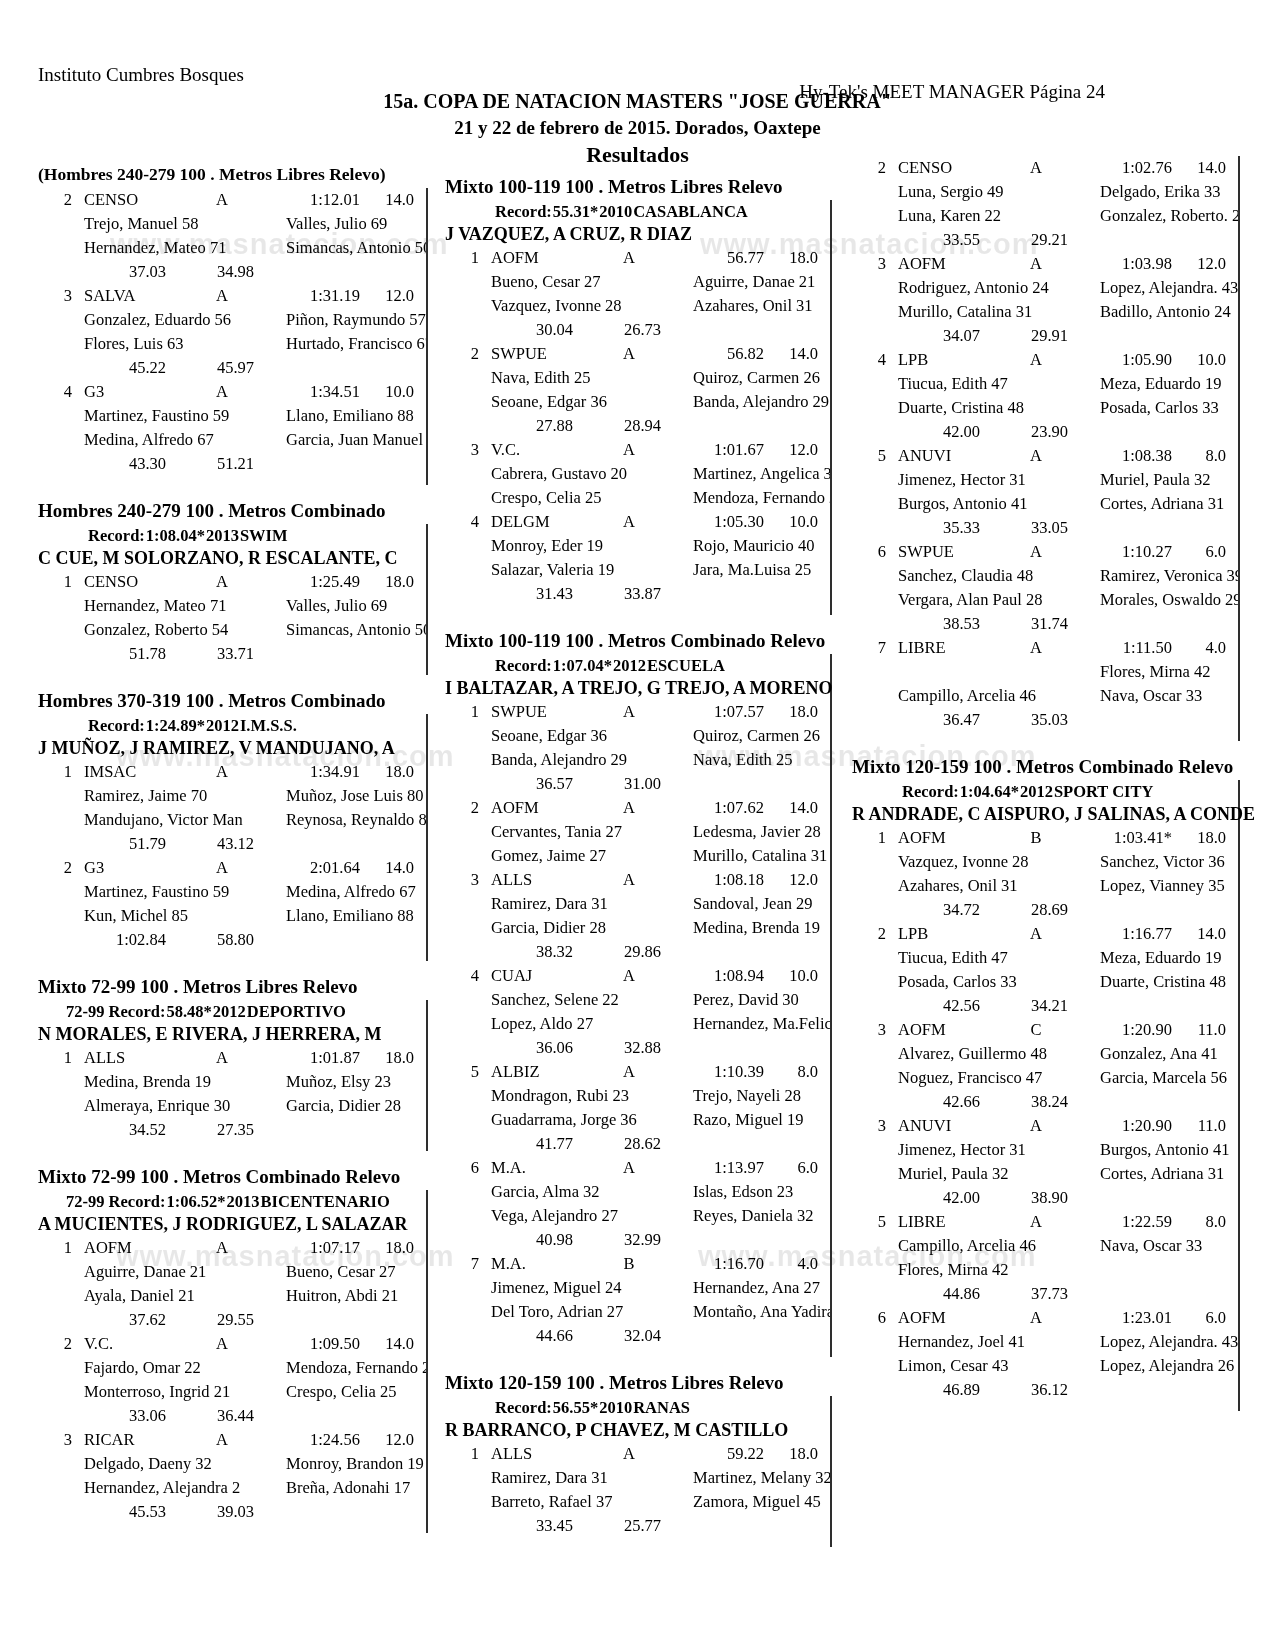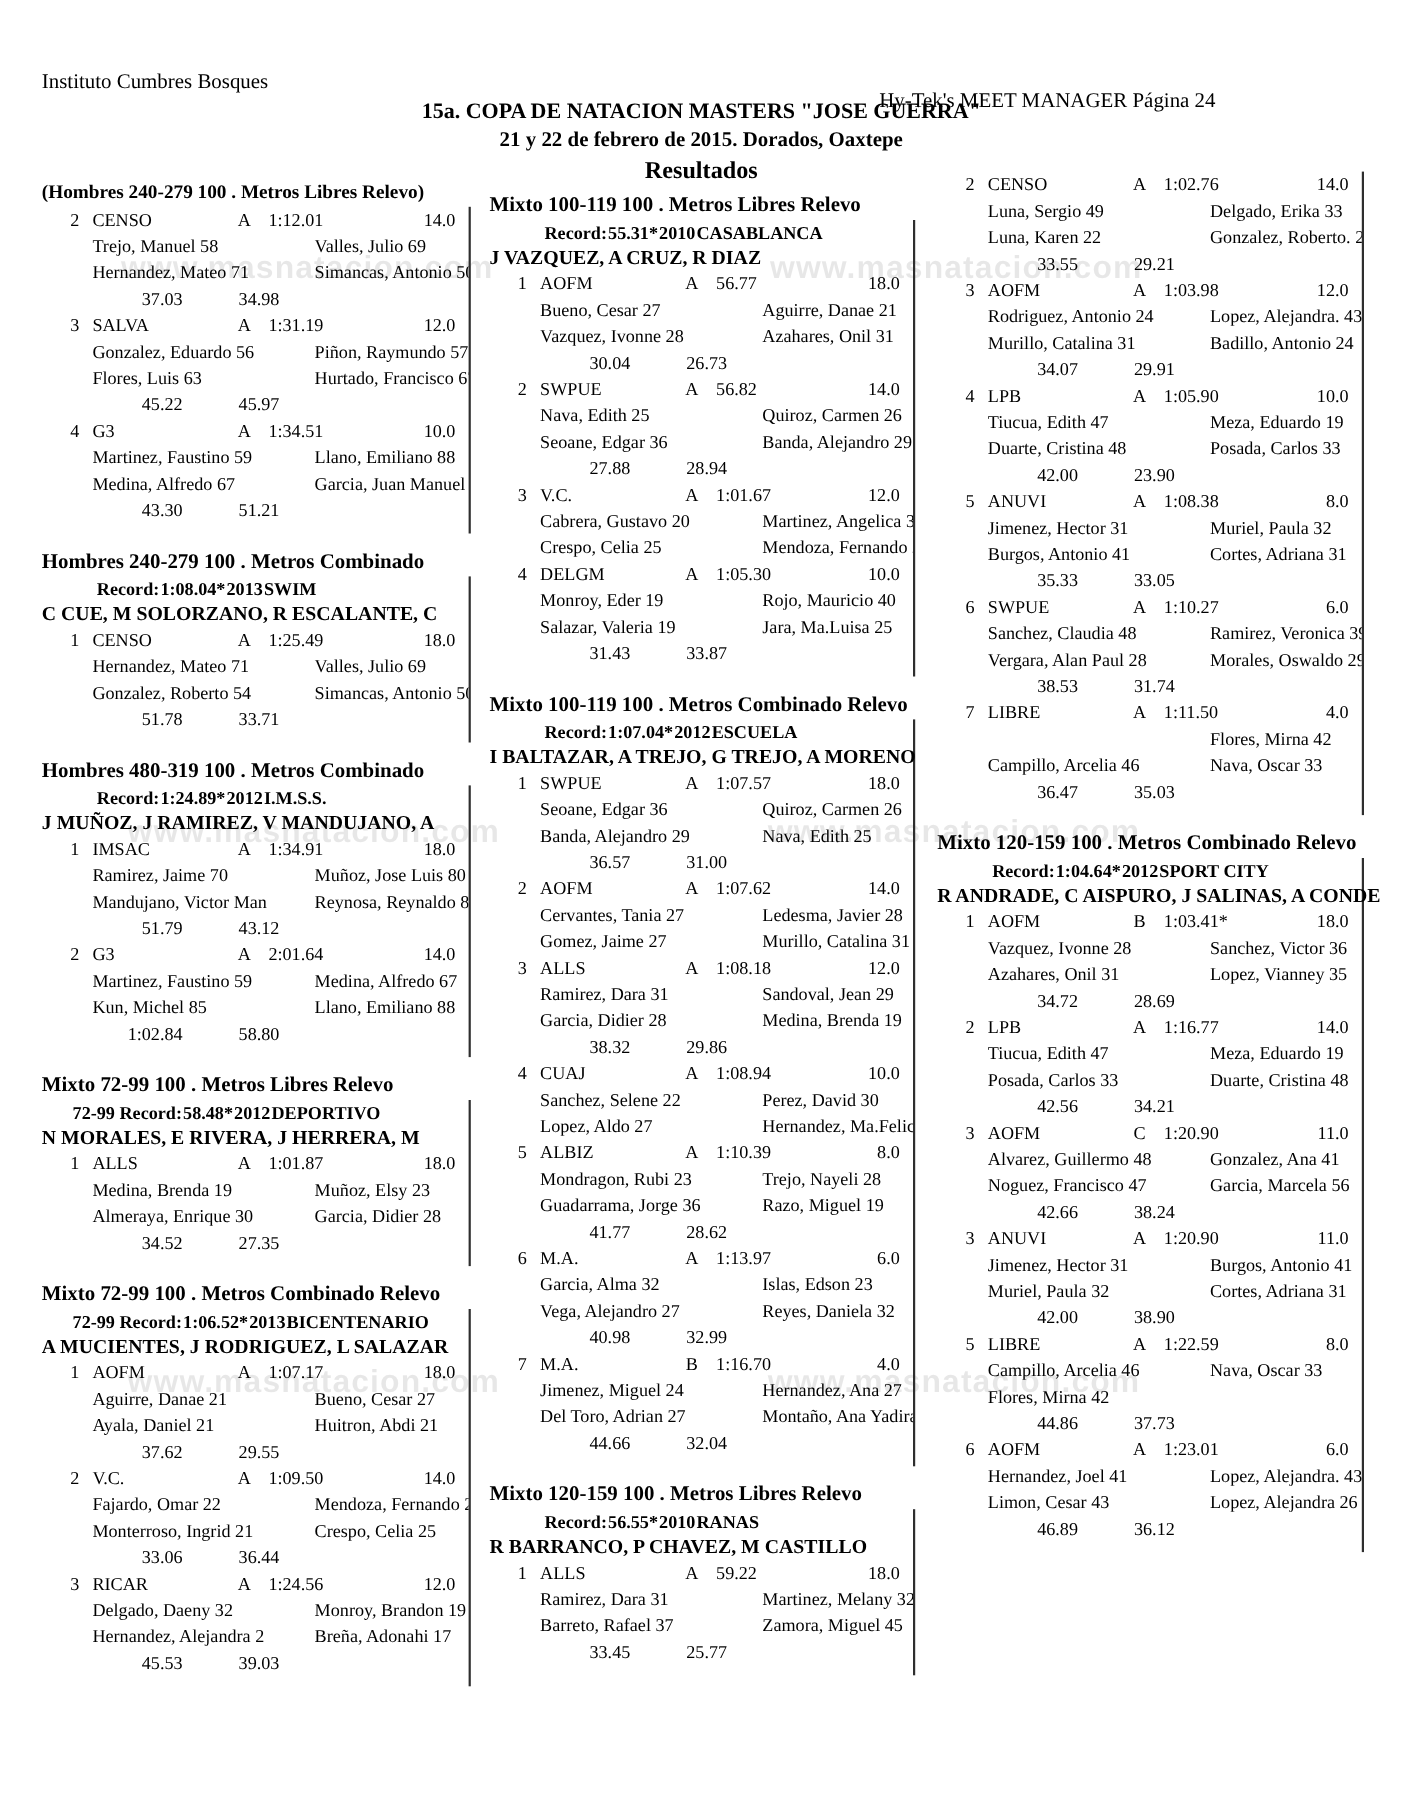--- a/index.html
+++ b/index.html
@@ -20,21 +20,21 @@
   .sec-title{font-weight:bold;font-size:19px;line-height:25px;white-space:nowrap;margin-bottom:1px;}
   .sec-title.paren{font-size:17.5px;}
   .sec-body{border-right:2px solid #2e2e2e;padding-bottom:9px;}
   .rec{display:flex;gap:1px;font-weight:bold;font-size:16.5px;line-height:23px;padding-left:50px;white-space:nowrap;}
   .rec.rec72{padding-left:28px;}
   .holders{font-weight:bold;font-size:18px;line-height:23px;white-space:nowrap;}
   .entry{font-size:16.5px;}
   .row1{display:grid;grid-template-columns:34px 12px 116px 44px 1fr 66px;line-height:24px;}
   .rank{text-align:right;}
   .letter{text-align:center;}
-  .time{}
+  .time{text-align:right;}
   .pts{text-align:right;padding-right:12px;}
   .names{display:grid;grid-template-columns:202px 1fr;padding-left:46px;line-height:24px;}
   .names span{white-space:nowrap;overflow:hidden;}
   .splits{display:grid;grid-template-columns:128px 88px;line-height:24px;}
   .splits span{text-align:right;}
   .wm{position:absolute;font-family:"Liberation Sans","DejaVu Sans",sans-serif;font-weight:bold;
       font-size:29px;color:#000;opacity:0.09;letter-spacing:1px;white-space:nowrap;}
   #wm1{left:110px;top:228px;} #wm2{left:700px;top:228px;}
   #wm3{left:116px;top:740px;} #wm4{left:698px;top:740px;}
   #wm5{left:116px;top:1240px;} #wm6{left:698px;top:1240px;}
@@ -156,21 +156,21 @@
               <span class="nm">Simancas, Antonio 50</span>
             </div>
             <div class="splits">
               <span>51.78</span>
               <span>33.71</span>
             </div>
           </div>
         </div>
       </div>
       <div class="sec">
-        <div class="sec-title">Hombres 480-319 100 . Metros Combinado</div>
+        <div class="sec-title">Hombres 370-319 100 . Metros Combinado</div>
         <div class="sec-body">
           <div class="rec">
             <span>Record:</span>
             <span>1:24.89*</span>
             <span>2012</span>
             <span>I.M.S.S.</span>
           </div>
           <div class="holders">J MUÑOZ, J RAMIREZ, V MANDUJANO, A</div>
           <div class="entry">
             <div class="row1">
@@ -510,20 +510,24 @@
               <span class="pts">10.0</span>
             </div>
             <div class="names">
               <span class="nm">Sanchez, Selene 22</span>
               <span class="nm">Perez, David 30</span>
             </div>
             <div class="names">
               <span class="nm">Lopez, Aldo 27</span>
               <span class="nm">Hernandez, Ma.Felicitas</span>
             </div>
+            <div class="splits">
+              <span>36.06</span>
+              <span>32.88</span>
+            </div>
           </div>
           <div class="entry">
             <div class="row1">
               <span class="rank">5</span>
               <span></span>
               <span class="team">ALBIZ</span>
               <span class="letter">A</span>
               <span class="time">1:10.39</span>
               <span class="pts">8.0</span>
             </div>

